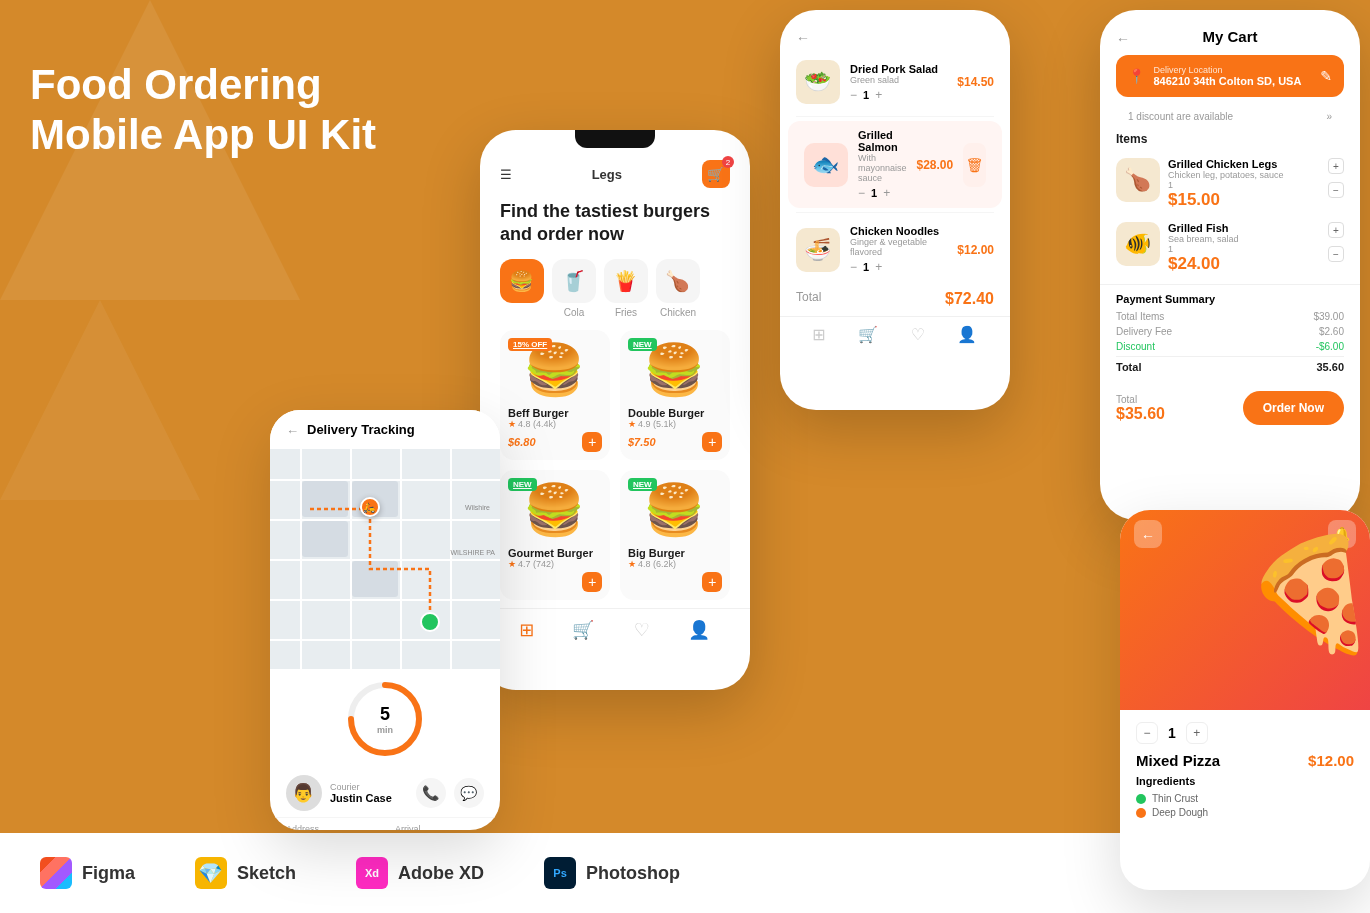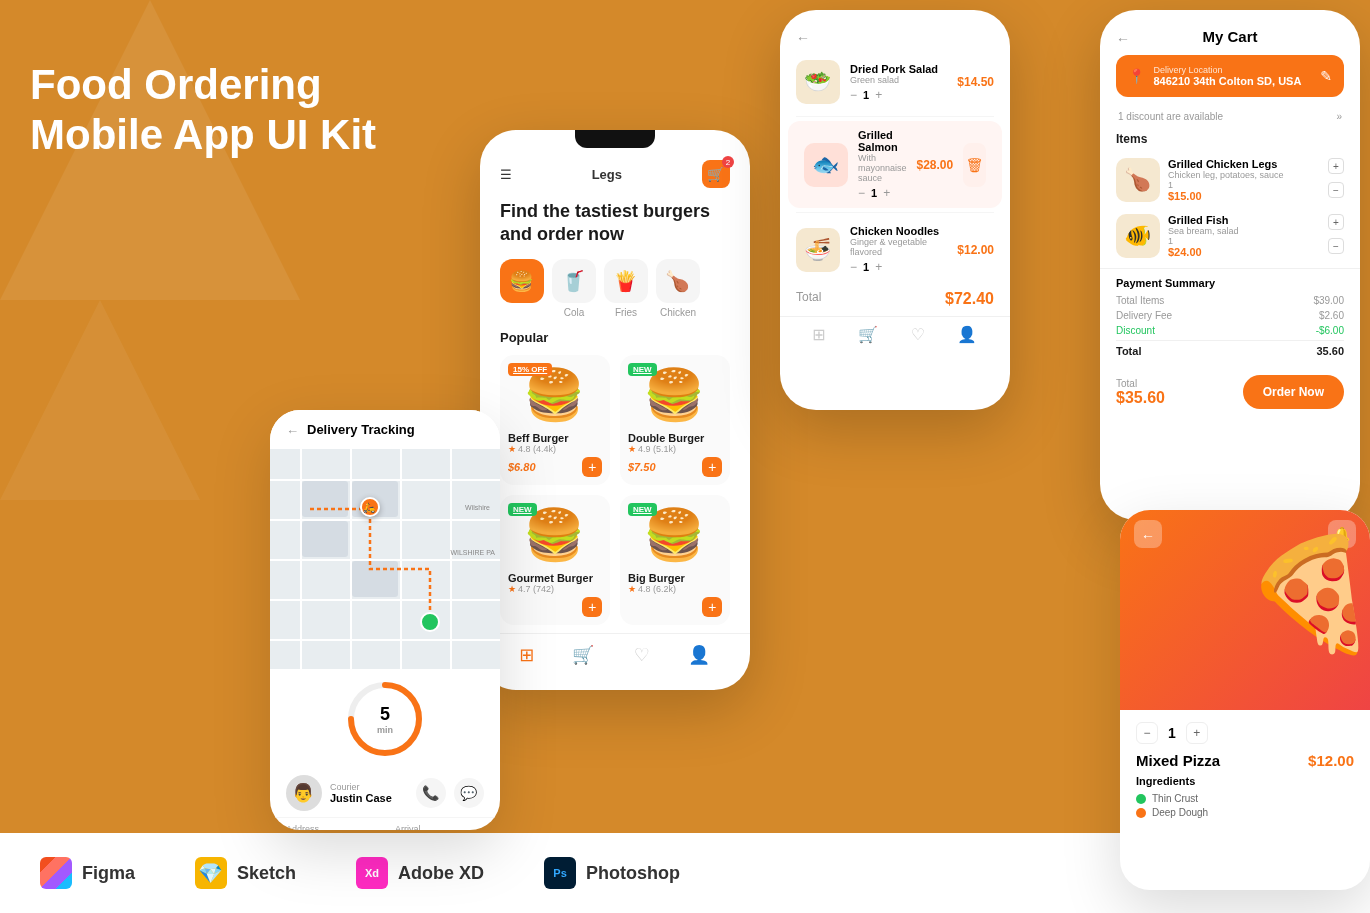--- a/index.html
+++ b/index.html
@@ -340,21 +340,21 @@
     }
     .delivery-banner-icon { font-size: 14px; }
     .delivery-banner-text { flex: 1; }
     .delivery-banner-label { font-size: 9px; opacity: 0.8; }
     .delivery-banner-addr { font-size: 11px; font-weight: 600; }
     .delivery-banner-edit { font-size: 14px; }
     .discount-row {
       display: flex;
       justify-content: space-between;
       align-items: center;
-      padding: 6px 18px;
+      padding: 6px 28px;
       font-size: 10px;
       color: #999;
     }
     .items-section-label {
       padding: 4px 16px 6px;
       font-size: 12px;
       font-weight: 700;
       color: #1a1a1a;
     }
     .my-cart-item {
@@ -372,21 +372,21 @@
       display: flex;
       align-items: center;
       justify-content: center;
       flex-shrink: 0;
       overflow: hidden;
     }
     .my-cart-info { flex: 1; }
     .my-cart-name { font-size: 11px; font-weight: 600; }
     .my-cart-sub { font-size: 9px; color: #999; }
     .my-cart-qty { font-size: 9px; color: #999; }
-    .my-cart-price { color: #F97316; font-size: 11px; font-weight: 700; }
+    .my-cart-price { color: #F97316; font-size: 17px; font-weight: 700; }
     .my-cart-actions { display: flex; flex-direction: column; align-items: center; gap: 8px; }
     .plus-btn, .minus-btn {
       width: 16px;
       height: 16px;
       border-radius: 4px;
       border: 1px solid #ddd;
       display: flex;
       align-items: center;
       justify-content: center;
       font-size: 10px;
@@ -675,21 +675,20 @@
     </div>
     <div class="cat-item">
       <div class="cat-icon-wrap">🍟</div>
       <span>Fries</span>
     </div>
     <div class="cat-item">
       <div class="cat-icon-wrap">🍗</div>
       <span>Chicken</span>
     </div>
   </div>
-  <div class="popular-label">Popular</div>
   <div class="food-grid">
     <div class="food-card">
       <div class="food-badge">15% OFF</div>
       <div class="burger-emoji">🍔</div>
       <div class="food-name">Beff Burger</div>
       <div class="food-rating"><span class="star">★</span> 4.8 (4.4k)</div>
       <div class="food-price-row">
         <span class="food-price">$6.80</span>
         <div class="add-cart-btn">+</div>
       </div>

